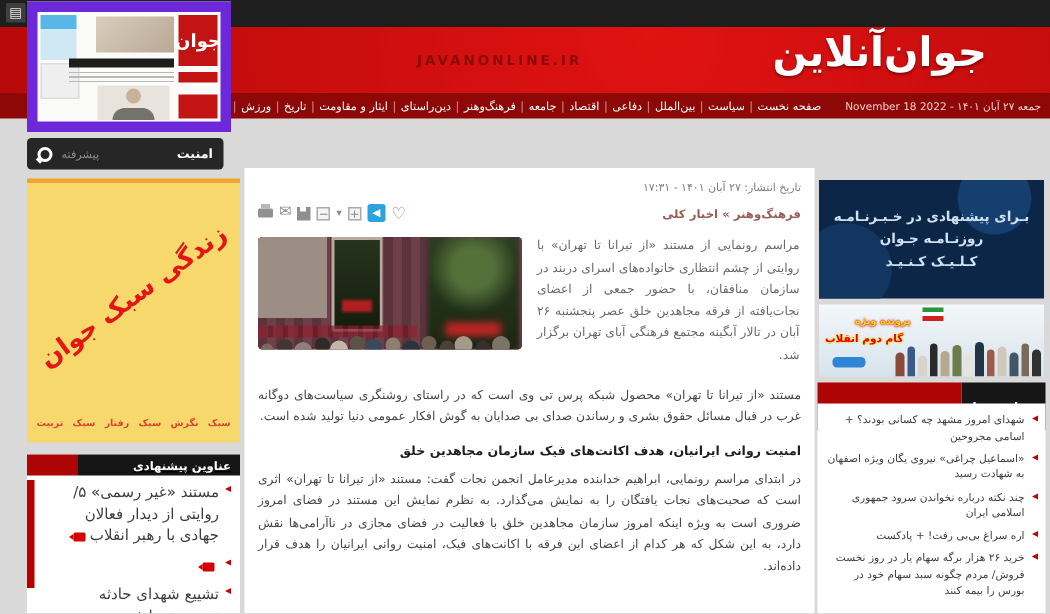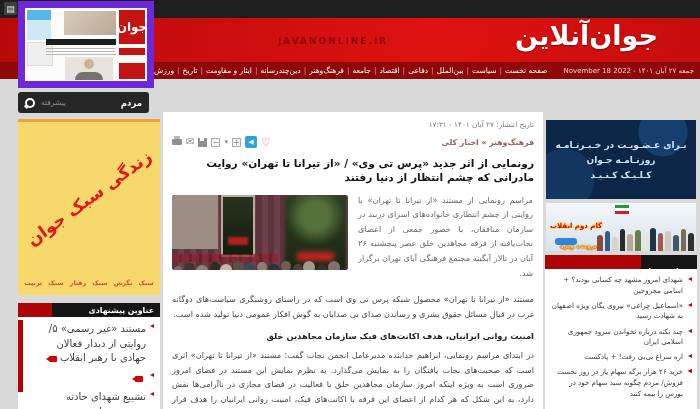--- a/index.html
+++ b/index.html
@@ -142,22 +142,22 @@
       background:radial-gradient(circle at 78% 15%,#153f6e 0 24px,transparent 25px),
                  radial-gradient(circle at 12% 75%,#12365f 0 30px,transparent 31px),#0b2646;
       color:#cfe0f2;display:flex;flex-direction:column;align-items:center;justify-content:center;
       gap:5px;font-size:9px;font-weight:bold;text-align:center;}
   .special{position:absolute;top:203px;left:1px;right:1px;height:48px;overflow:hidden;cursor:pointer;
            background:linear-gradient(180deg,#f3f7fa,#d7e3ec);}
   .flag{position:absolute;top:2px;left:46%;width:14px;height:9px;
         background:linear-gradient(180deg,#2a9440 33%,#fff 33% 66%,#d02020 66%);}
   .crowd{position:absolute;bottom:0;left:34%;right:2px;height:72%;display:flex;align-items:flex-end;gap:2px;direction:ltr;}
   .crowd div{width:6px;border-radius:3px 3px 0 0;}
-  .sp-tag{position:absolute;top:7px;left:14px;color:#ffd90a;font-size:6.5px;font-weight:bold;
-          text-shadow:0 0 2px #c00,0 0 1px #c00;margin-top:32px;}
+  .sp-tag{position:absolute;top:7px;left:24px;color:#ffd90a;font-size:6.5px;font-weight:bold;
+          text-shadow:0 0 2px #c00,0 0 1px #c00;}
   .sp-title{position:absolute;top:19px;left:4px;color:#e80000;font-size:7px;font-weight:bold;
             text-shadow:0 0 2px #ffd90a,0 0 1px #ffd90a;}
   .sp-pill{position:absolute;bottom:6px;left:9px;width:22px;height:7px;background:#2f86d6;border-radius:3px;}
   .mv-header{position:absolute;top:255px;left:0;right:0;height:32px;display:flex;direction:rtl;}
   .mv-title{background:#161616;color:#fff;font-size:8px;font-weight:bold;display:flex;align-items:center;padding:0 7px;}
   .mv-fill{flex:1;background:#ad0505;}
   .mv-list{position:absolute;top:269px;left:0;right:0;bottom:0;background:#fff;list-style:none;
            margin:0;padding:6px 5px;}
   .mv-list li{position:relative;padding-right:9px;margin-bottom:4.5px;font-size:7.1px;line-height:1.5;
               color:#3d3d3d;cursor:pointer;}
@@ -185,21 +185,21 @@
   <div class="navband">
     <span class="nav-date">جمعه ۲۷ آبان ۱۴۰۱ - November 18 2022</span>
     <ul class="nav-items">
       <li>صفحه نخست</li>
       <li>سیاست</li>
       <li>بین‌الملل</li>
       <li>دفاعی</li>
       <li>اقتصاد</li>
       <li>جامعه</li>
       <li>فرهنگ‌وهنر</li>
-      <li>دین‌چندرسانه</li>
+      <li>دین‌راستای</li>
       <li>ایثار و مقاومت</li>
       <li>تاریخ</li>
       <li>ورزش</li>
       <li>ایران</li>
       <li>چندرسانه‌ای</li>
       <li>عکس</li>
     </ul>
   </div>
 
   <div class="paper">
@@ -208,21 +208,21 @@
     <div class="np-ad"></div>
     <div class="np-ad2"></div>
     <div class="np-head"></div>
     <div class="np-lines"></div>
     <div class="np-red"></div>
     <div class="np-red2"></div>
     <div class="np-portrait"></div>
   </div>
 
   <div class="search">
-    <span class="search-label">مردم</span>
+    <span class="search-label">امنیت</span>
     <span class="search-ph">پیشرفته</span>
     <span class="mag"></span>
   </div>
 
   <div class="yellow">
     <div class="callig">زندگی سبک جوان</div>
     <div class="yellow-cap">سبک نگرش سبک رفتار سبک تربیت</div>
   </div>
 
   <div class="sg-wrap">
@@ -250,41 +250,40 @@
         <span class="mail">✉</span>
         <span class="floppy"></span>
         <span class="boxbtn">−</span>
         <span class="caret">▾</span>
         <span class="boxbtn">+</span>
         <span class="tg">◀</span>
         <span class="heart">♡</span>
       </span>
     </div>
 
-    <div class="title">رونمایی از اثر جدید «پرس تی وی» / «از تیرانا تا تهران» روایت مادرانی که چشم انتظار از دنیا رفتند</div>
 
     <div class="body">
       <div class="article-img">
         <div class="curtain"></div>
         <div class="wall"></div>
         <div class="poster-l"></div>
         <div class="poster-r"></div>
         <div class="seats"></div>
         <div class="heads"></div>
       </div>
       <p class="lead">مراسم رونمایی از مستند «از تیرانا تا تهران» با روایتی از چشم انتظاری خانواده‌های اسرای دربند در سازمان منافقان، با حضور جمعی از اعضای نجات‌یافته از فرقه مجاهدین خلق عصر پنجشنبه ۲۶ آبان در تالار آبگینه مجتمع فرهنگی آبای تهران برگزار شد.</p>
       <p class="ptext">مستند «از تیرانا تا تهران» محصول شبکه پرس تی وی است که در راستای روشنگری سیاست‌های دوگانه غرب در قبال مسائل حقوق بشری و رساندن صدای بی صدایان به گوش افکار عمومی دنیا تولید شده است.</p>
       <div class="subhead">امنیت روانی ایرانیان، هدف اکانت‌های فیک سازمان مجاهدین خلق</div>
       <p class="ptext" style="padding-top:2px">در ابتدای مراسم رونمایی، ابراهیم خدابنده مدیرعامل انجمن نجات گفت: مستند «از تیرانا تا تهران» اثری است که صحبت‌های نجات یافتگان را به نمایش می‌گذارد. به نظرم نمایش این مستند در فضای امروز ضروری است به ویژه اینکه امروز سازمان مجاهدین خلق با فعالیت در فضای مجازی در ناآرامی‌ها نقش دارد، به این شکل که هر کدام از اعضای این فرقه با اکانت‌های فیک، امنیت روانی ایرانیان را هدف قرار داده‌اند.</p>
     </div>
   </div>
 
   <div class="rsb">
     <div class="newsletter">
-      <div>بـرای عـضـویـت در خـبـرنـامـه</div>
+      <div>بـرای پیشنهادی در خـبـرنـامـه</div>
       <div>روزنـامـه جـوان</div>
       <div>کـلـیـک کـنـیـد</div>
     </div>
 
     <div class="special">
       <div class="flag"></div>
       <div class="crowd">
         <div style="height:16px;background:#8a4a3a"></div>
         <div style="height:20px;background:#3a5a8a"></div>
         <div style="height:14px;background:#d8d4cc"></div>

